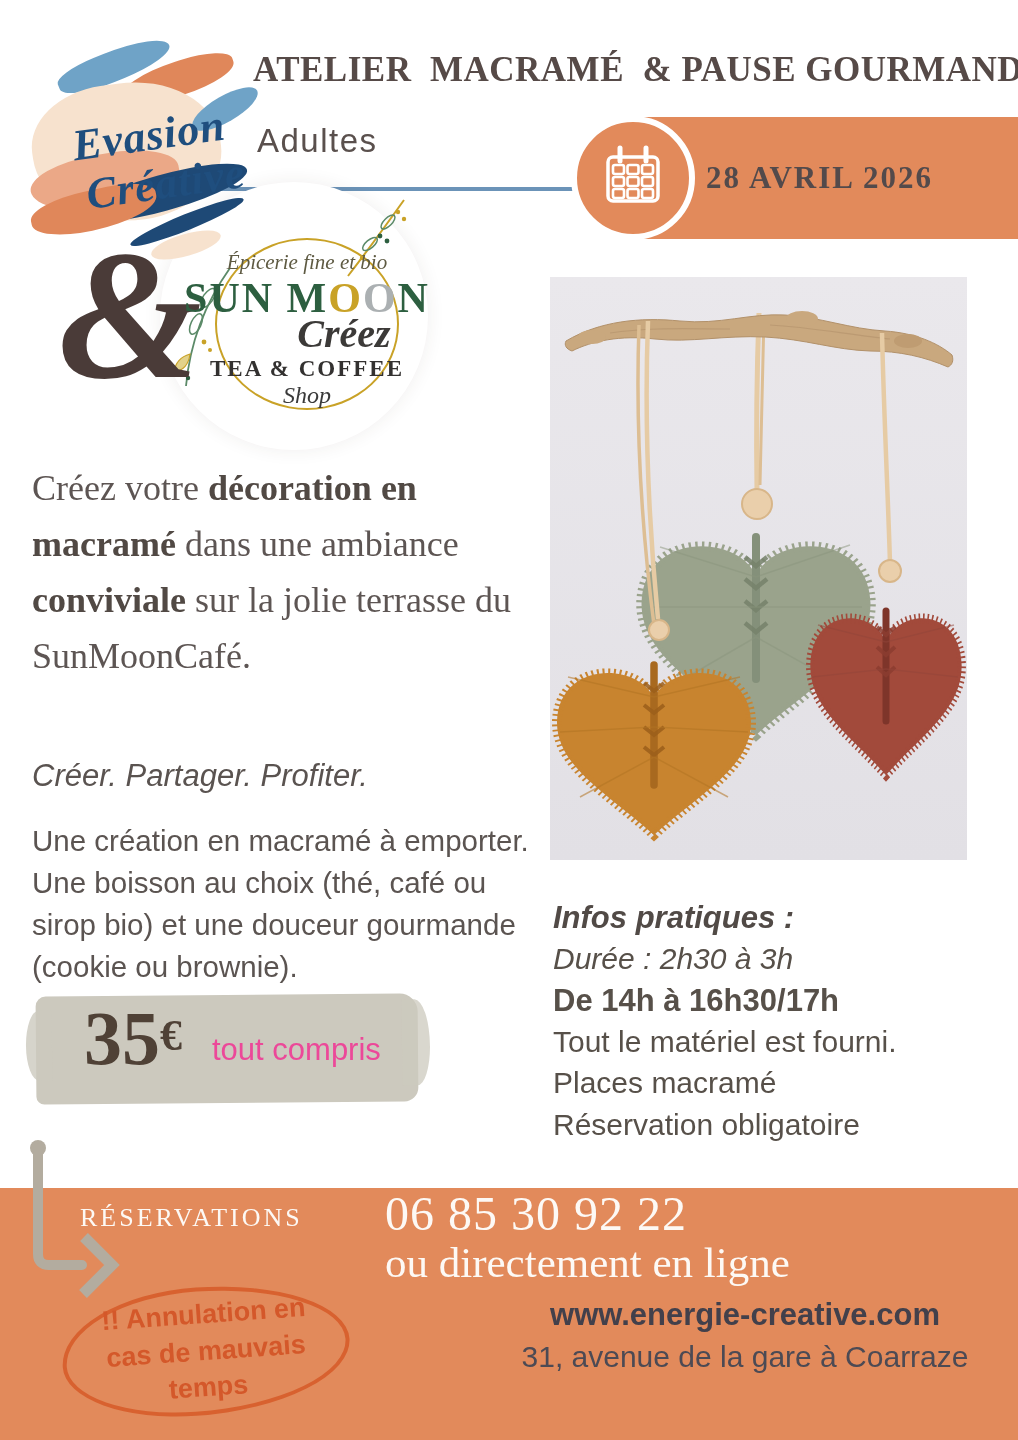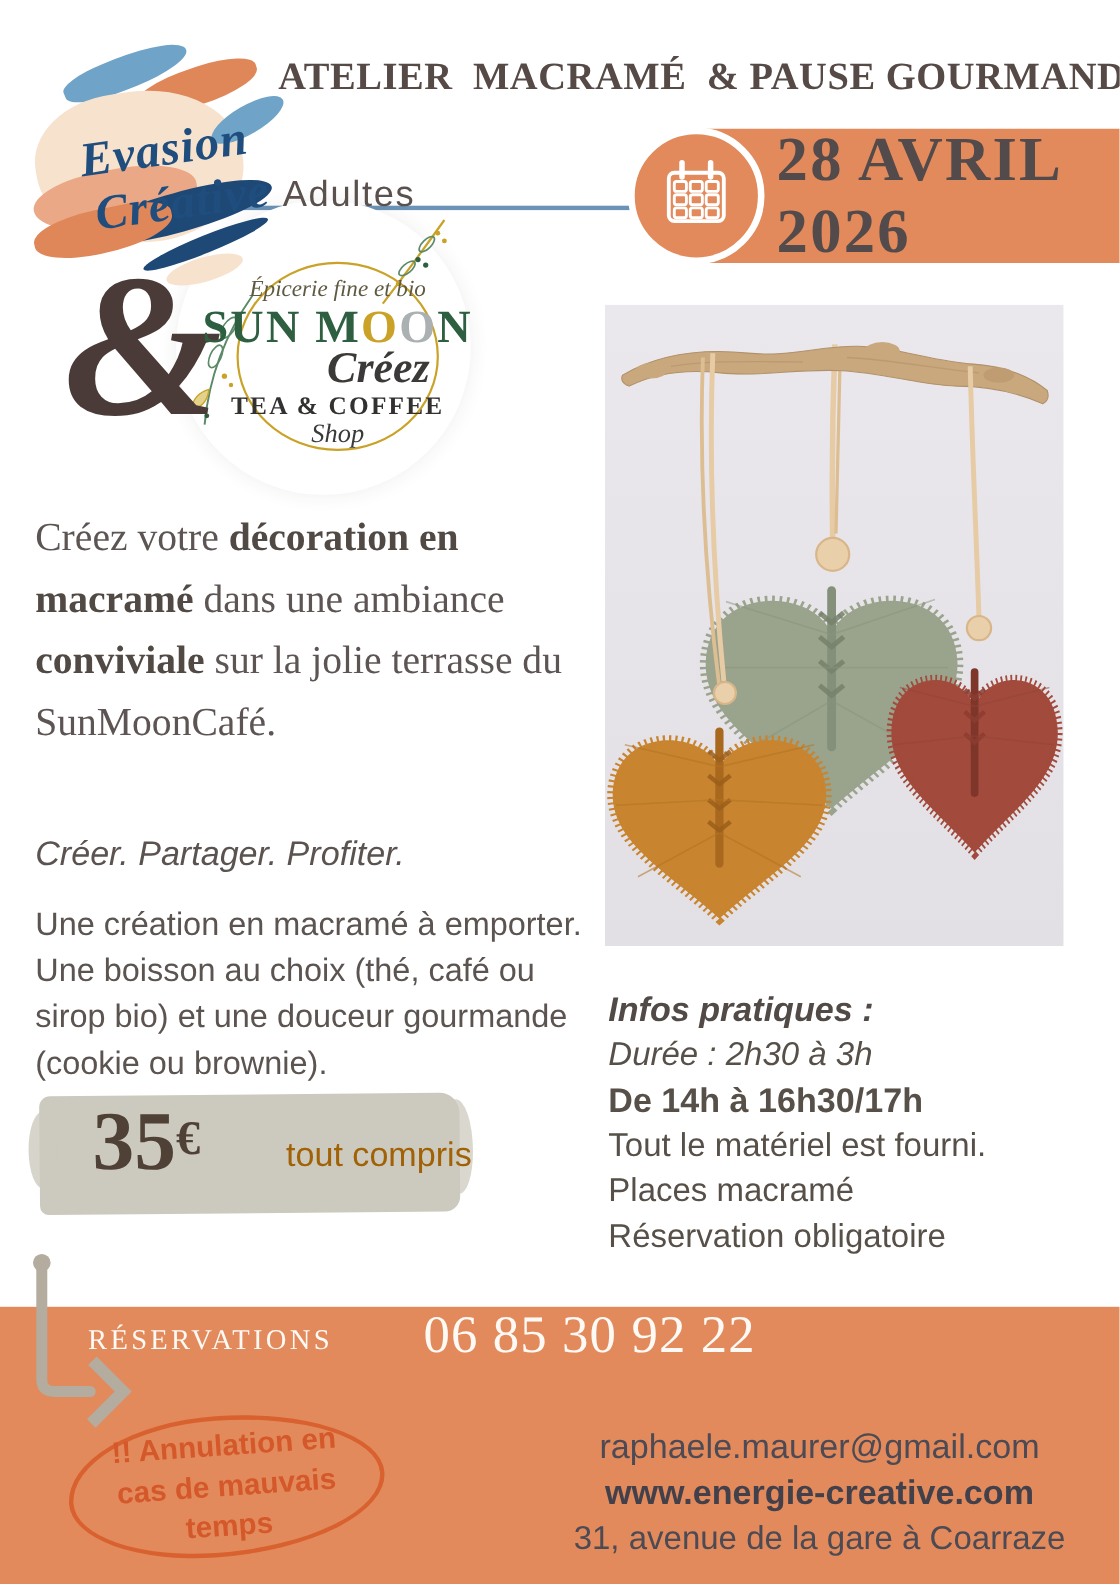--- a/index.html
+++ b/index.html
@@ -3,30 +3,30 @@
 <meta charset="utf-8">
 <style>
   html,body{margin:0;padding:0;background:#ffffff;}
   .page{position:relative;width:1018px;height:1440px;background:#ffffff;overflow:hidden;
         font-family:"Liberation Sans",sans-serif;}
   .abs{position:absolute;}
 
   
   .title{left:253px;top:50px;width:760px;font-family:"Liberation Serif",serif;
          font-size:35px;font-weight:700;color:#564A47;letter-spacing:.5px;white-space:pre;z-index:6;}
-  .audience{left:257px;top:122px;font-size:33px;color:#5A504D;letter-spacing:1.5px;z-index:6;margin-top:35px;}
+  .audience{left:257px;top:122px;font-size:33px;color:#5A504D;letter-spacing:1.5px;z-index:6;}
   .blue-line{left:112px;top:187px;width:560px;height:4px;background:#6B93B8;z-index:1;}
 
   .date-banner{left:610px;top:117px;right:0;height:122px;background:#E28A5B;
                border-radius:24px 0 0 24px;z-index:2;}
   .date-circle{left:571px;top:116px;width:124px;height:124px;border-radius:50%;
                background:#E28A5B;border:6px solid #ffffff;box-sizing:border-box;z-index:3;
                display:flex;align-items:center;justify-content:center;}
   .date-text{left:706px;top:117px;height:122px;display:flex;align-items:center;z-index:3;
-             font-family:"Liberation Serif",serif;font-size:57px;font-weight:600;
+             font-family:"Liberation Serif",serif;font-size:31px;font-weight:600;
              color:#534A4B;letter-spacing:2px;}
 
   
   .logo-evasion{left:30px;top:38px;width:215px;height:225px;z-index:4;}
   .stroke{position:absolute;}
   .st-blue1{left:25px;top:13px;width:118px;height:30px;background:#6FA3C7;border-radius:40% 60% 50% 50%;transform:rotate(-22deg);}
   .st-orange1{left:88px;top:24px;width:118px;height:34px;background:#E0875A;border-radius:55% 45% 50% 50%;transform:rotate(-18deg);}
   .st-peach{left:3px;top:45px;width:188px;height:138px;background:#F7E2CE;border-radius:45% 55% 50% 60%;transform:rotate(-8deg);}
   .st-blue2{left:158px;top:58px;width:74px;height:26px;background:#6FA3C7;border-radius:50%;transform:rotate(-30deg);}
   .st-salmon{left:0px;top:116px;width:150px;height:54px;background:#EBA887;border-radius:50% 50% 40% 60%;transform:rotate(-10deg);}
@@ -70,21 +70,21 @@
 
   .price-banner{left:36px;top:995px;width:382px;height:108px;background:#CCC9BE;
                 border-radius:10px 18px 14px 8px;transform:rotate(-.5deg);}
   .price-banner::before{content:"";position:absolute;left:-10px;top:14px;width:26px;height:70px;
                 background:#CCC9BE;border-radius:50% 0 0 50%;opacity:.8;}
   .price-banner::after{content:"";position:absolute;right:-12px;top:6px;width:28px;height:86px;
                 background:#CCC9BE;border-radius:0 60% 50% 0;opacity:.75;}
   .price-amount{left:84px;top:1000px;font-family:"Liberation Serif",serif;font-weight:700;
                 font-size:76px;color:#4F4136;line-height:1;z-index:2;}
   .price-amount sup{font-size:44px;vertical-align:14px;}
-  .price-note{left:212px;top:1032px;font-size:31px;color:#a16207;z-index:2;margin-left:48px;}
+  .price-note{left:212px;top:1032px;font-size:31px;color:#ec4899;z-index:2;}
 
   
   .photo{left:550px;top:277px;width:417px;height:583px;z-index:1;}
 
   
   .infos{left:553px;top:900px;z-index:2;}
   .infos div{height:41.5px;font-size:30px;color:#575049;}
   .in-head{font-weight:700;font-style:italic;font-size:31px !important;color:#514A46 !important;}
   .in-duree{font-style:italic;}
   .in-hours{font-weight:700;font-size:31px !important;}
@@ -291,24 +291,24 @@
   <div class="abs footer-band"></div>
   <div class="abs arrow-wrap">
     <svg width="100" height="170" viewBox="0 0 100 170" fill="none">
       <circle cx="12" cy="10" r="8" fill="#B3AC9F"></circle>
       <path d="M12,10 L12,116 Q12,127 23,127 L56,127" stroke="#B3AC9F" stroke-width="10" stroke-linecap="round"></path>
       <path d="M58,99 L86,127 L57,156" stroke="#B3AC9F" stroke-width="11" stroke-linejoin="miter"></path>
     </svg>
   </div>
   <div class="abs ft ft-reserv">RÉSERVATIONS</div>
   <div class="abs ft ft-phone">06 85 30 92 22</div>
+  <div class="abs ft ft-online">ou directement en ligne</div>
   <div class="abs cancel-ellipse">
     <div class="cancel-text">!! Annulation en
 cas de mauvais
 temps</div>
   </div>
   <div class="abs contact">
-    <div class="ct-email">raphaele.maurer@gmail.com</div>
     <div class="ct-web">www.energie-creative.com</div>
     <div class="ct-addr">31, avenue de la gare à Coarraze</div>
   </div>
 
 </div>
 
 </body></html>

